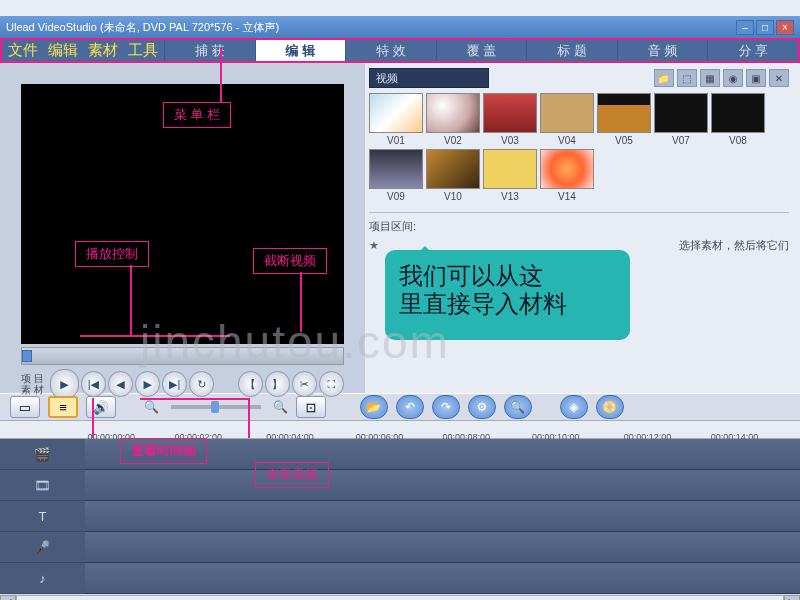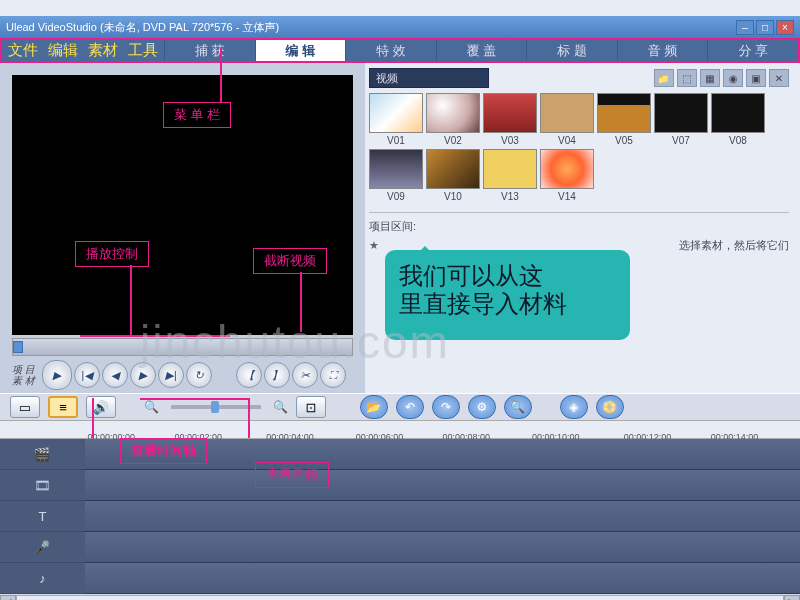--- a/index.html
+++ b/index.html
@@ -8,21 +8,21 @@
 .titlebar .spacer { flex:1; }
 .tbtn { width:18px; height:15px; margin-left:2px; background:#5a8fd0; border:1px solid #3a6fb0; display:inline-flex; align-items:center; justify-content:center; font-size:10px; color:#fff; }
 .tbtn.close { background:#d05a5a; }
 .menubar { height:25px; background:#4a6a9a; display:flex; align-items:stretch; border:2px solid #e91e8c; }
 .menu-left { display:flex; align-items:center; padding:0 6px; gap:10px; }
 .menu-left span { color:#fde047; font-size:15px; }
 .steps { display:flex; flex:1;border-radius:6px; }
 .step { flex:1; display:flex; align-items:center; justify-content:center; color:#dde; font-size:13px; border-left:1px solid #3a5a8a; }
 .step.active { background:#fff; color:#2a4a7a; font-weight:bold; }
 .upper { display:flex; height:330px; }
-.preview-pane { width:365px; background:#c5cfe0; padding:12px;font-style:italic; }
+.preview-pane { width:365px; background:#c5cfe0; padding:21px; }
 .preview { width:100%; height:260px; background:#000; position:relative; }
 .scrub { height:18px; margin-top:3px; background:linear-gradient(#d0d8e8,#b0b8c8); border:1px solid #999; position:relative; }
 .scrub::before { content:''; position:absolute; left:0; top:2px; bottom:2px; width:8px; background:#5b8fd8; border:1px solid #3a6fb0; }
 .controls { display:flex; align-items:center; margin-top:4px; gap:2px; }
 .proj-lbl { font-size:10px; color:#445; width:28px; line-height:11px; }
 .pbtn { width:26px; height:26px; border-radius:13px; background:radial-gradient(#fff,#c0c8d8); border:1px solid #8898b0; display:flex; align-items:center; justify-content:center; font-size:11px; color:#2a4a7a; }
 .pbtn.play { width:30px; height:30px; }
 .right-pane { flex:1; padding:4px 11px 4px 4px; display:flex; flex-direction:column; }
 .lib-bar { height:22px; display:flex; align-items:center; gap:3px; margin-bottom:4px; }
 .lib-drop { width:120px; height:20px; background:#2a3a5a; color:#dde; font-size:11px; padding:2px 6px; border:1px solid #1a2a4a; }

